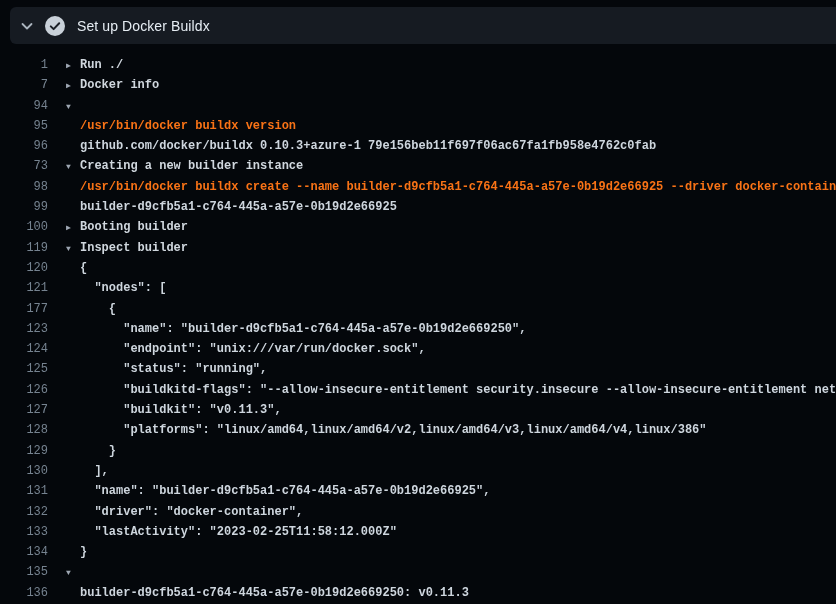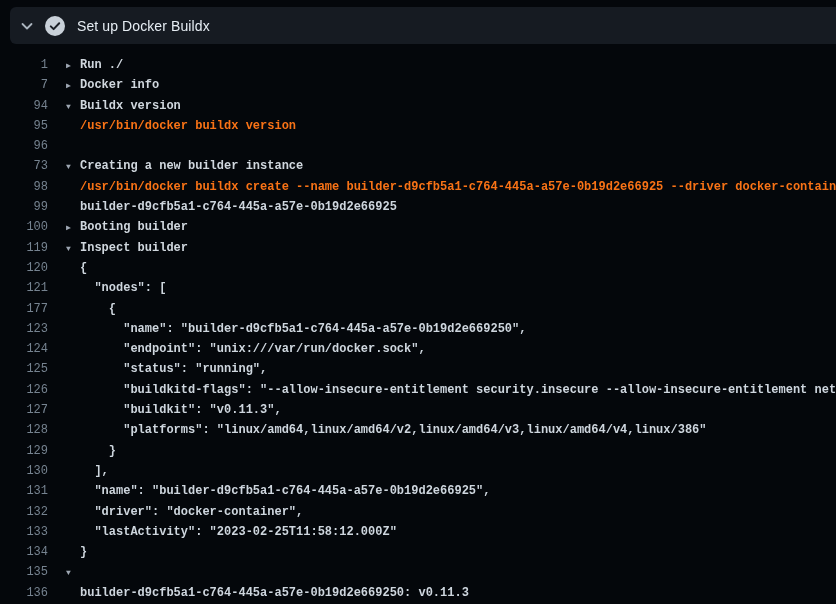--- a/index.html
+++ b/index.html
@@ -89,23 +89,23 @@
       <circle cx="10" cy="10" r="10" fill="#c9d1d9"></circle>
       <path d="M5.8 10.4 L8.6 13.1 L14.2 7.2" fill="none" stroke="#1b2027" stroke-width="2" stroke-linecap="round" stroke-linejoin="round"></path>
     </svg>
   </span>
   <span class="step-title">Set up Docker Buildx</span>
 </div>
 
 <div class="log" id="log">
     <div class="log-row t-group"><span class="num">1</span><span class="arrow">▶</span><span class="txt">Run ./</span></div>
     <div class="log-row t-group"><span class="num">7</span><span class="arrow">▶</span><span class="txt">Docker info</span></div>
-    <div class="log-row t-group"><span class="num">94</span><span class="arrow">▼</span><span class="txt">Buildx version</span></div>
+    <div class="log-row t-group"><span class="num">94</span><span class="arrow">▼</span></div>
     <div class="log-row t-command"><span class="num">95</span><span class="arrow"></span><span class="txt">/usr/bin/docker buildx version</span></div>
-    <div class="log-row t-output"><span class="num">96</span><span class="arrow"></span></div>
+    <div class="log-row t-output"><span class="num">96</span><span class="arrow"></span><span class="txt">github.com/docker/buildx 0.10.3+azure-1 79e156beb11f697f06ac67fa1fb958e4762c0fab</span></div>
     <div class="log-row t-group"><span class="num">73</span><span class="arrow">▼</span><span class="txt">Creating a new builder instance</span></div>
     <div class="log-row t-command"><span class="num">98</span><span class="arrow"></span><span class="txt">/usr/bin/docker buildx create --name builder-d9cfb5a1-c764-445a-a57e-0b19d2e66925 --driver docker-container</span></div>
     <div class="log-row t-output"><span class="num">99</span><span class="arrow"></span><span class="txt">builder-d9cfb5a1-c764-445a-a57e-0b19d2e66925</span></div>
     <div class="log-row t-group"><span class="num">100</span><span class="arrow">▶</span><span class="txt">Booting builder</span></div>
     <div class="log-row t-group"><span class="num">119</span><span class="arrow">▼</span><span class="txt">Inspect builder</span></div>
     <div class="log-row t-output"><span class="num">120</span><span class="arrow"></span><span class="txt">{</span></div>
     <div class="log-row t-output"><span class="num">121</span><span class="arrow"></span><span class="txt">  "nodes": [</span></div>
     <div class="log-row t-output"><span class="num">177</span><span class="arrow"></span><span class="txt">    {</span></div>
     <div class="log-row t-output"><span class="num">123</span><span class="arrow"></span><span class="txt">      "name": "builder-d9cfb5a1-c764-445a-a57e-0b19d2e669250",</span></div>
     <div class="log-row t-output"><span class="num">124</span><span class="arrow"></span><span class="txt">      "endpoint": "unix:///var/run/docker.sock",</span></div>

